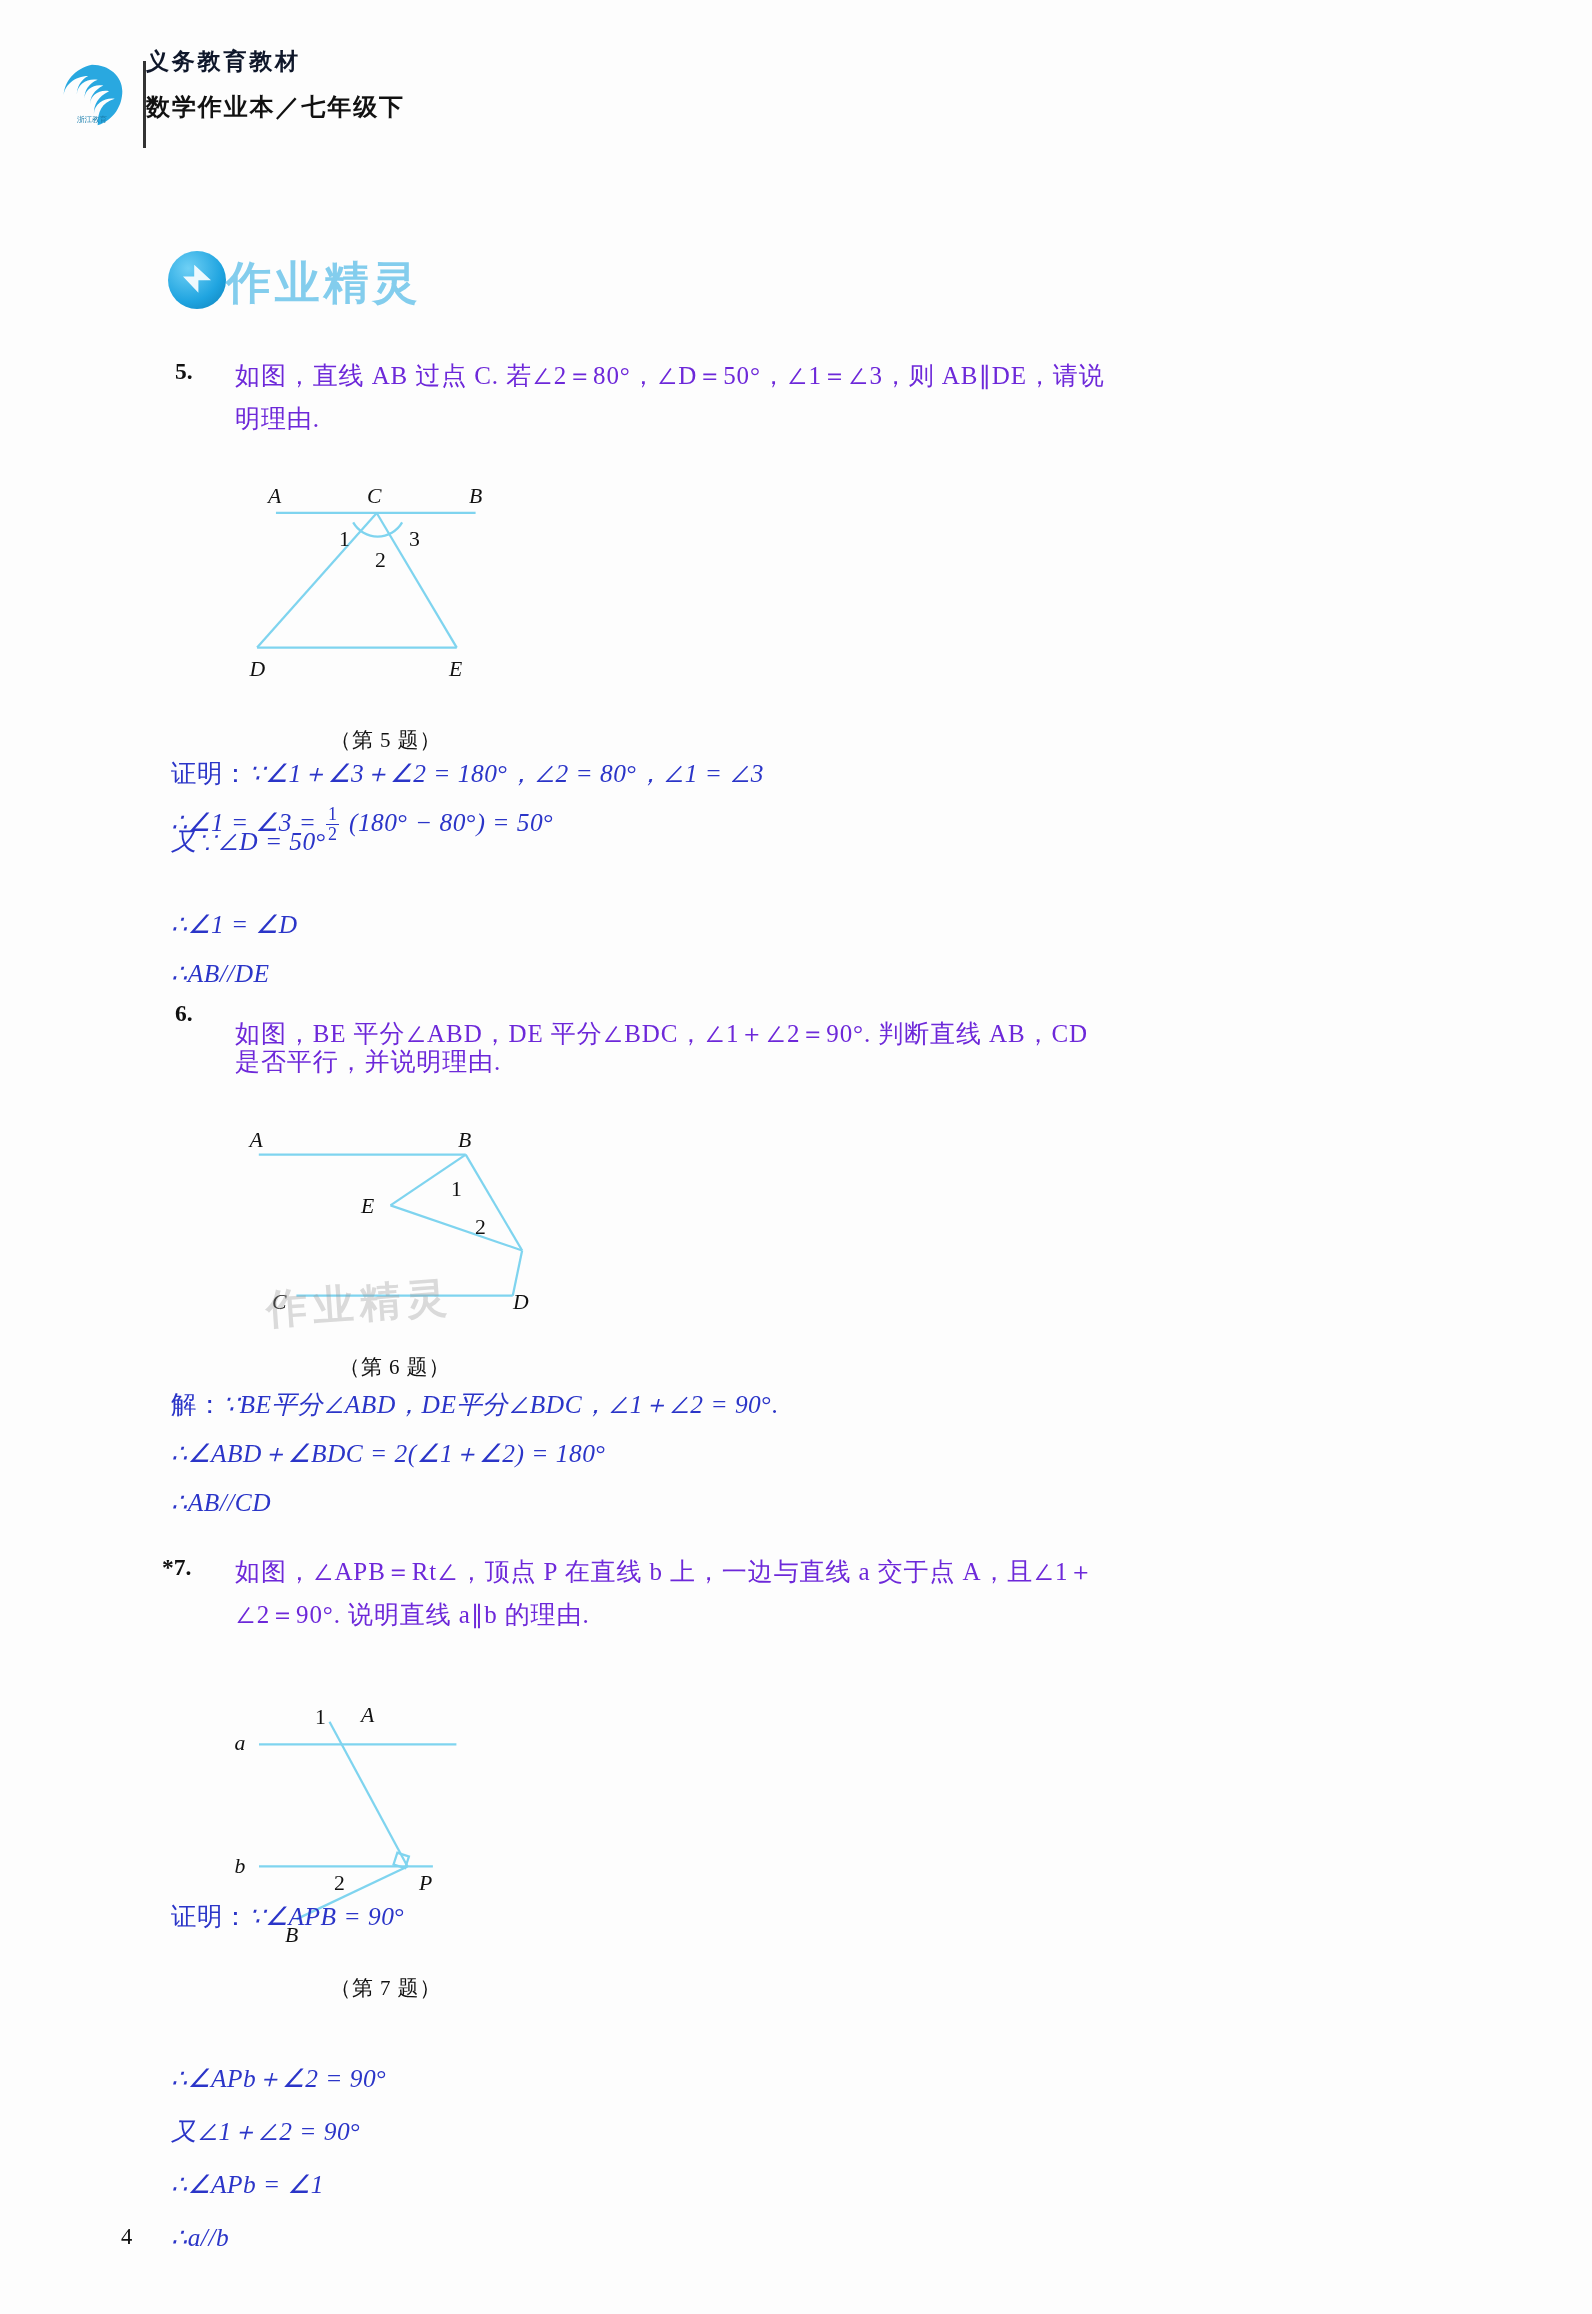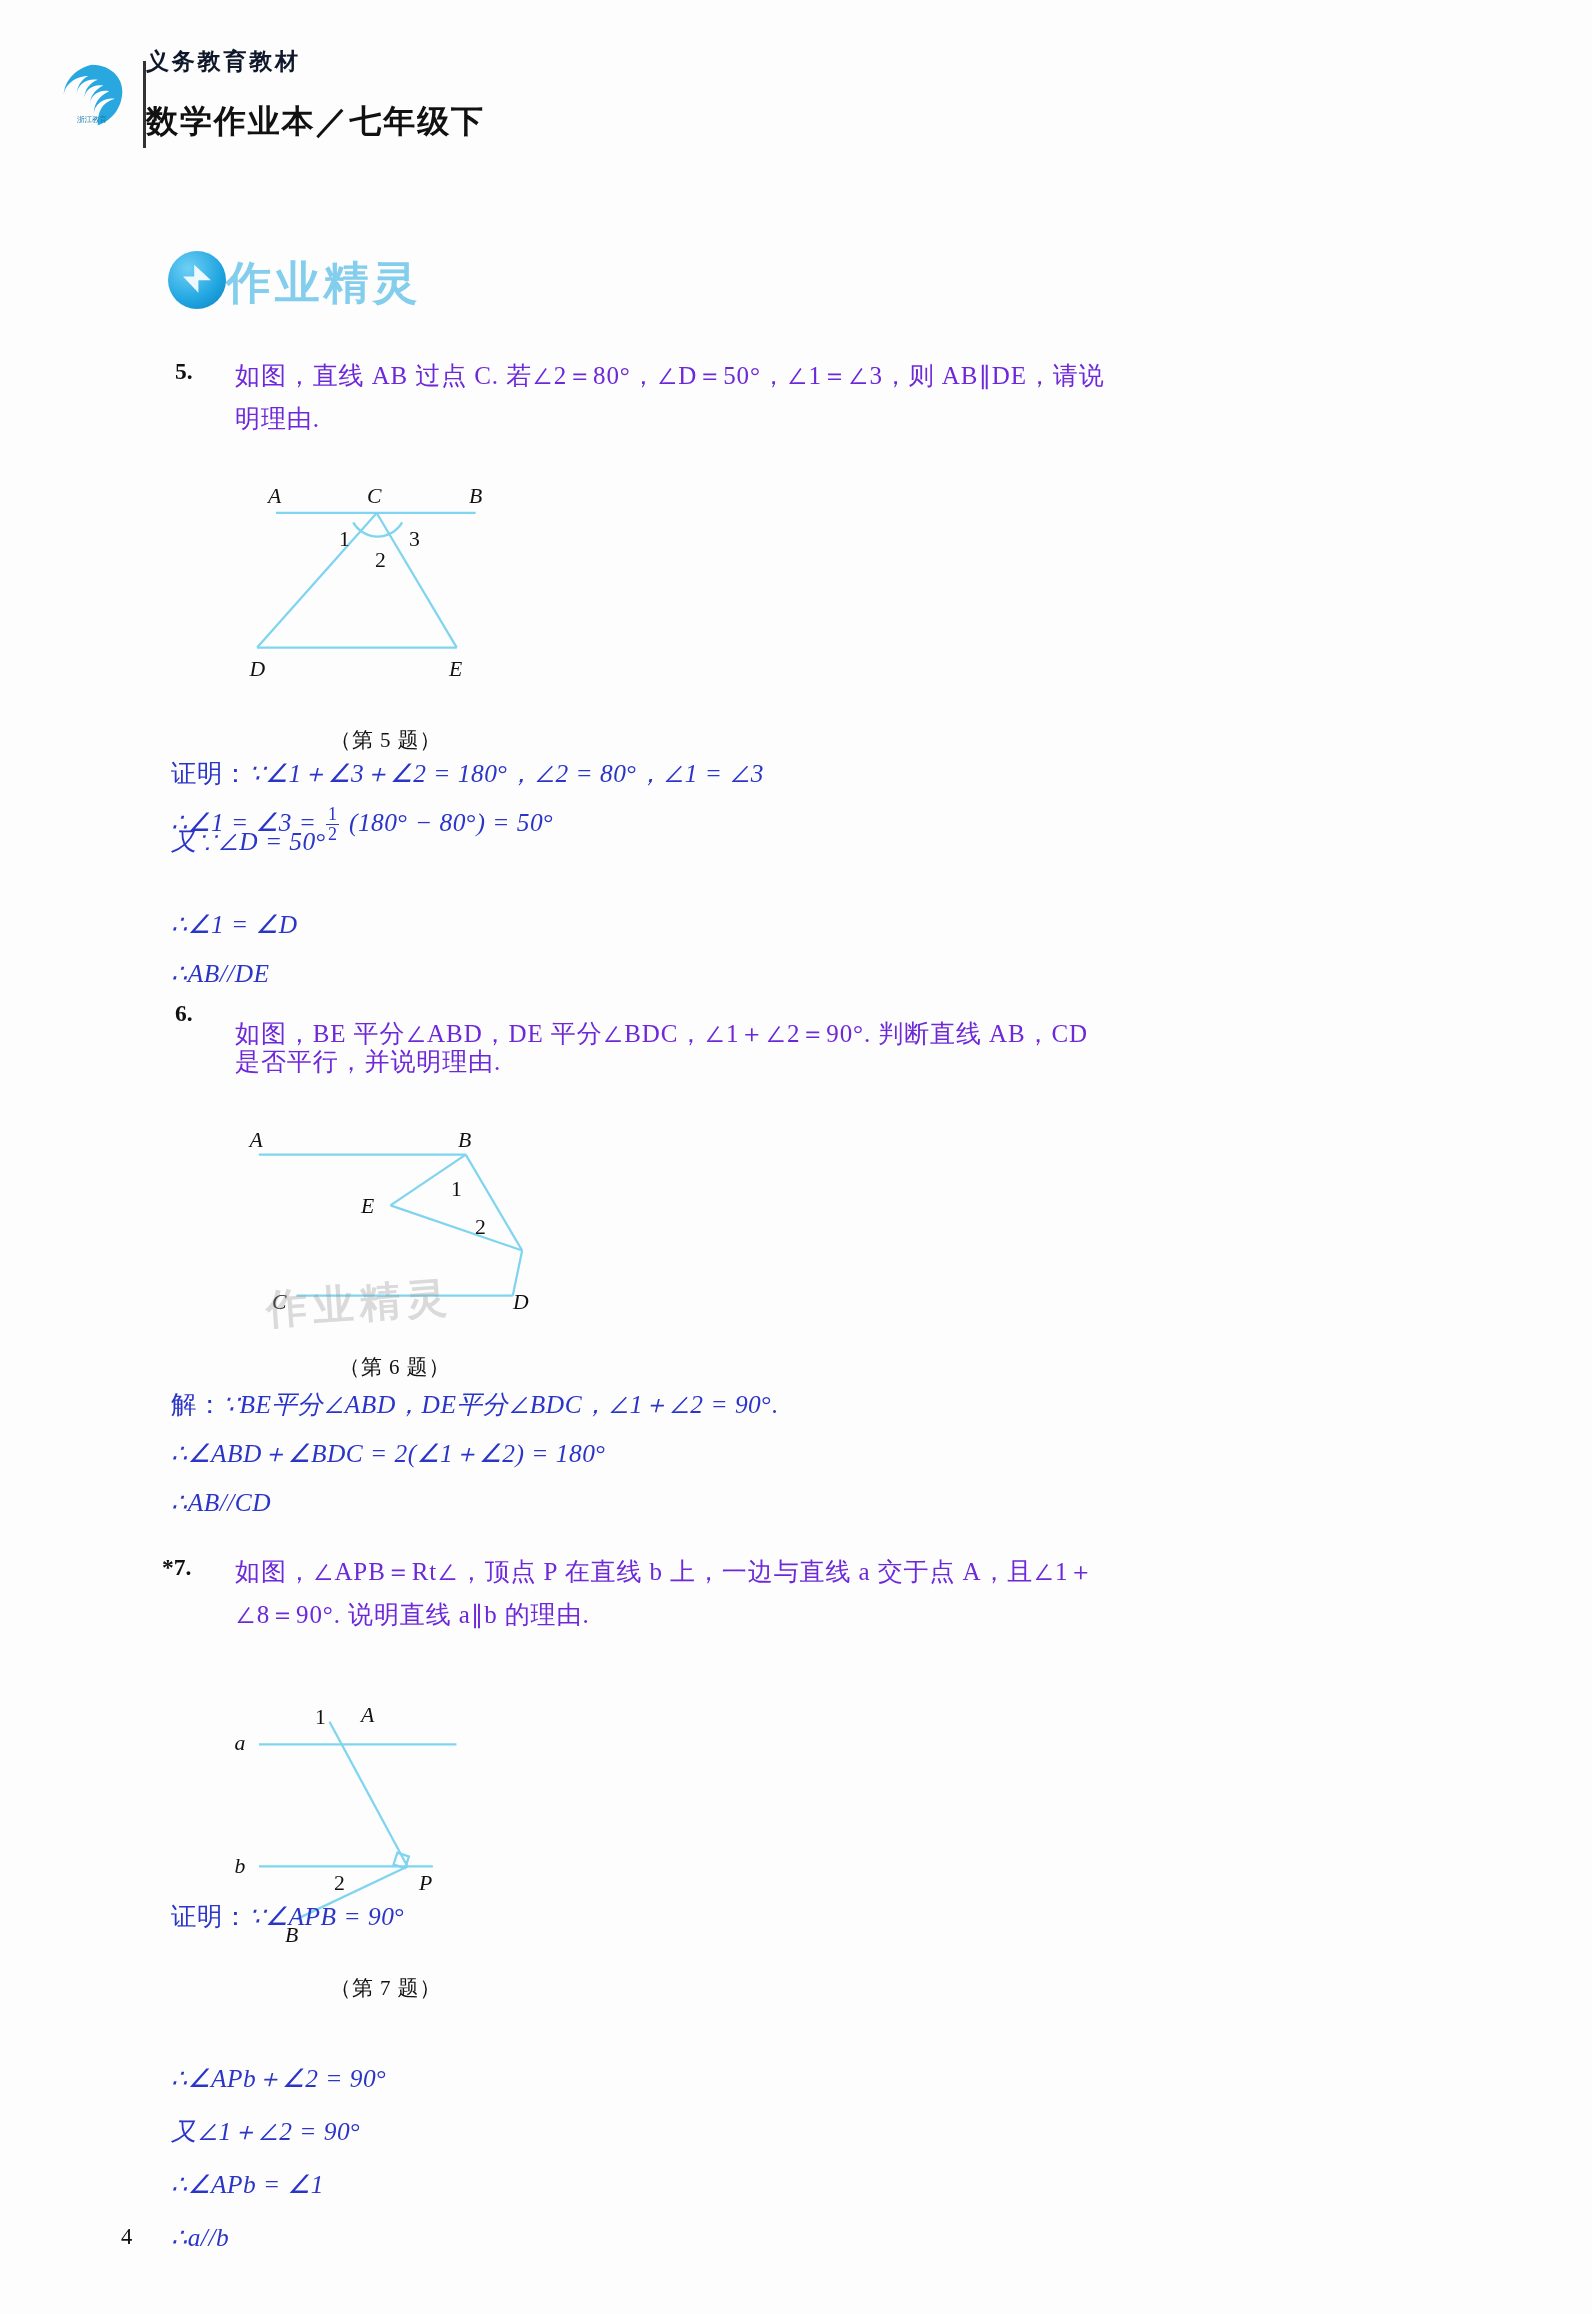--- a/index.html
+++ b/index.html
@@ -52,26 +52,26 @@
   .hdr-line1 {
     font-family: Liberation Serif, serif;
     font-size: 23px;
     font-weight: bold;
     letter-spacing: 2.8px;
     color: #0f172a;
     line-height: 32px;
   }
   .hdr-line2 {
     font-family: "Liberation Serif", serif;
-    font-size: 32px;
+    font-size: 24px;
     font-weight: bold;
     letter-spacing: 1.9px;
     color: #111;
     line-height: 45px;
-    margin-top: 21px;
+    margin-top: 7px;
   }
 
   
   .badge {
     position: absolute;
     left: 168px;
     top: 247px;
     width: 330px;
     height: 68px;
   }
@@ -288,21 +288,21 @@
   </div>
   <div class="ans" style="left:171px; top:1433px;">
     ∴∠ABD＋∠BDC = 2(∠1＋∠2) = 180<span class="up">°</span>
   </div>
   <div class="ans" style="left:171px; top:1482px;">
     ∴AB//CD
   </div>
 
   <div class="qnum" style="left:162px; top:1554px;">*7.</div>
   <div class="qtext" style="left:235px; top:1550px; width:1271px;">如图，∠APB＝Rt∠，顶点 P 在直线 b 上，一边与直线 a 交于点 A，且∠1＋</div>
-  <div class="qtext" style="left:235px; top:1593px; width:1271px;">∠8＝90°. 说明直线 a∥b 的理由.</div>
+  <div class="qtext" style="left:235px; top:1593px; width:1271px;">∠2＝90°. 说明直线 a∥b 的理由.</div>
 
   <div class="figure" style="left:240px; top:1686px; width:320px; height:282px;">
     <svg width="320" height="282" viewBox="0 0 340 300">
       <g stroke="#7fd4ef" stroke-width="2.4" fill="none">
         <line x1="20" y1="62" x2="230" y2="62"></line>
         <line x1="20" y1="192" x2="205" y2="192"></line>
         <line x1="95" y1="38" x2="178" y2="192"></line>
         <line x1="178" y1="192" x2="60" y2="248"></line>
         <rect x="165" y="179" width="13" height="13" transform="rotate(18 171 185)"></rect>
       </g>

